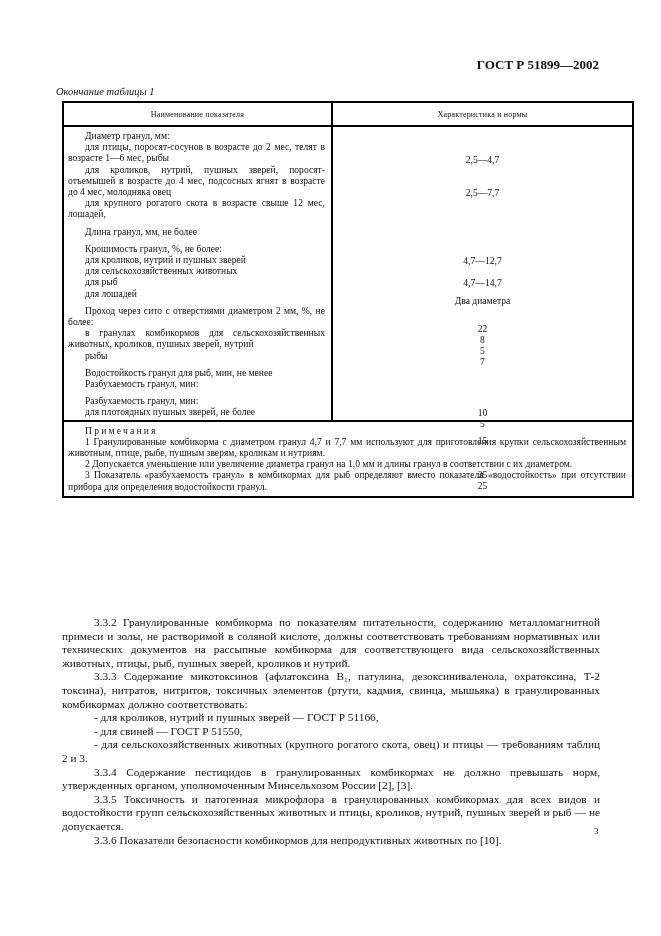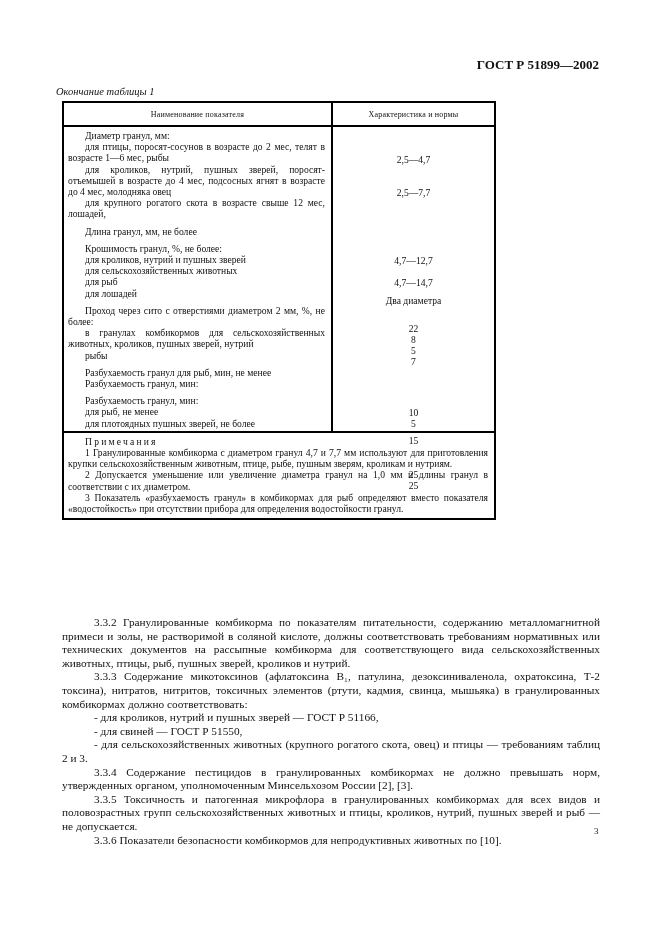--- a/index.html
+++ b/index.html
@@ -1,20 +1,20 @@
 <!DOCTYPE html>
 <html><head>
 <meta charset="utf-8">
 <style>
   html, body { margin: 0; padding: 0; background: #ffffff; }
   body { width: 661px; height: 936px; position: relative; overflow: hidden;
          font-family: "Liberation Serif", "DejaVu Serif", serif; color: #111; }
   .doc-code { position: absolute; top: 57px; right: 62px; font-weight: bold; font-size: 13px; }
   .table-caption { position: absolute; top: 86px; left: 56px; font-style: italic; font-size: 10.5px; }
-  .tbl { position: absolute; left: 62px; top: 101px; width: 434px; border: 2px solid #000; box-sizing: border-box; }
+  .tbl { position: absolute; left: 62px; top: 101px; width: 572px; border: 2px solid #000; box-sizing: border-box; }
   .hdr { display: flex; height: 22px; border-bottom: 2.5px solid #000; }
   .hdr div { display: flex; align-items: center; justify-content: center; font-size: 8px; letter-spacing: 0.2px; }
   .c1 { width: 269px; border-right: 2px solid #000; box-sizing: border-box; }
   .c2 { flex: 1; }
   .body { display: flex; border-bottom: 2px solid #000; }
   .body .c1 { padding: 3px 6px 2px 4px; font-size: 9.6px; line-height: 11.2px; text-align: justify; }
   .body .c2 { font-size: 9.6px; line-height: 11.2px; text-align: center; position: relative; }
   .ind { text-indent: 17px; }
   .p { margin: 0; }
   .gap { height: 6px; }
@@ -49,25 +49,24 @@
       <p class="p ind">Крошимость гранул, %, не более:</p>
       <p class="p ind">для кроликов, нутрий и пушных зверей</p>
       <p class="p ind">для сельскохозяйственных животных</p>
       <p class="p ind">для рыб</p>
       <p class="p ind">для лошадей</p>
       <div class="gap"></div>
       <p class="p ind">Проход через сито с отверстиями диаметром 2 мм, %, не более:</p>
       <p class="p ind">в гранулах комбикормов для сельскохозяйственных животных, кроликов, пушных зверей, нутрий</p>
       <p class="p ind">рыбы</p>
       <div class="gap"></div>
-      <p class="p ind">Разбухаемость гранул для рыб, мин, не менее</p>
+      <p class="p ind">Водостойкость гранул для рыб, мин, не менее</p>
       <p class="p ind">Разбухаемость гранул, мин:</p>
       <div class="gap"></div>
       <p class="p ind">Разбухаемость гранул, мин:</p>
-      <p class="p ind">для рыб, не менее</p>
       <p class="p ind">для плотоядных пушных зверей, не более</p>
     </div>
     <div class="c2">
       <div class="v" style="top:27px">2,5—4,7</div>
       <div class="v" style="top:60px">2,5—7,7</div>
       <div class="v" style="top:128px">4,7—12,7</div>
       <div class="v" style="top:150px">4,7—14,7</div>
       <div class="v" style="top:168px">Два диаметра</div>
       <div class="v" style="top:196px">22</div>
       <div class="v" style="top:207px">8</div>
@@ -88,17 +87,17 @@
   </div>
 </div>
 
 <div class="text">
   <p>3.3.2 Гранулированные комбикорма по показателям питательности, содержанию металломагнитной примеси и золы, не растворимой в соляной кислоте, должны соответствовать требованиям нормативных или технических документов на рассыпные комбикорма для соответствующего вида сельскохозяйственных животных, птицы, рыб, пушных зверей, кроликов и нутрий.</p>
   <p>3.3.3 Содержание микотоксинов (афлатоксина B₁, патулина, дезоксиниваленола, охратоксина, Т-2 токсина), нитратов, нитритов, токсичных элементов (ртути, кадмия, свинца, мышьяка) в гранулированных комбикормах должно соответствовать:</p>
   <p class="li">- для кроликов, нутрий и пушных зверей — ГОСТ Р 51166,</p>
   <p class="li">- для свиней — ГОСТ Р 51550,</p>
   <p class="li">- для сельскохозяйственных животных (крупного рогатого скота, овец) и птицы — требованиям таблиц 2 и 3.</p>
   <p>3.3.4 Содержание пестицидов в гранулированных комбикормах не должно превышать норм, утвержденных органом, уполномоченным Минсельхозом России [2], [3].</p>
-  <p>3.3.5 Токсичность и патогенная микрофлора в гранулированных комбикормах для всех видов и половозрастных групп сельскохозяйственных животных и птицы, кроликов, нутрий, пушных зверей и рыб — не допускается.</p>
+  <p>3.3.5 Токсичность и патогенная микрофлора в гранулированных комбикормах для всех видов и водостойкости групп сельскохозяйственных животных и птицы, кроликов, нутрий, пушных зверей и рыб — не допускается.</p>
   <p>3.3.6 Показатели безопасности комбикормов для непродуктивных животных по [10].</p>
 </div>
 
 <div class="pageno">3</div>
 
 </body></html>

